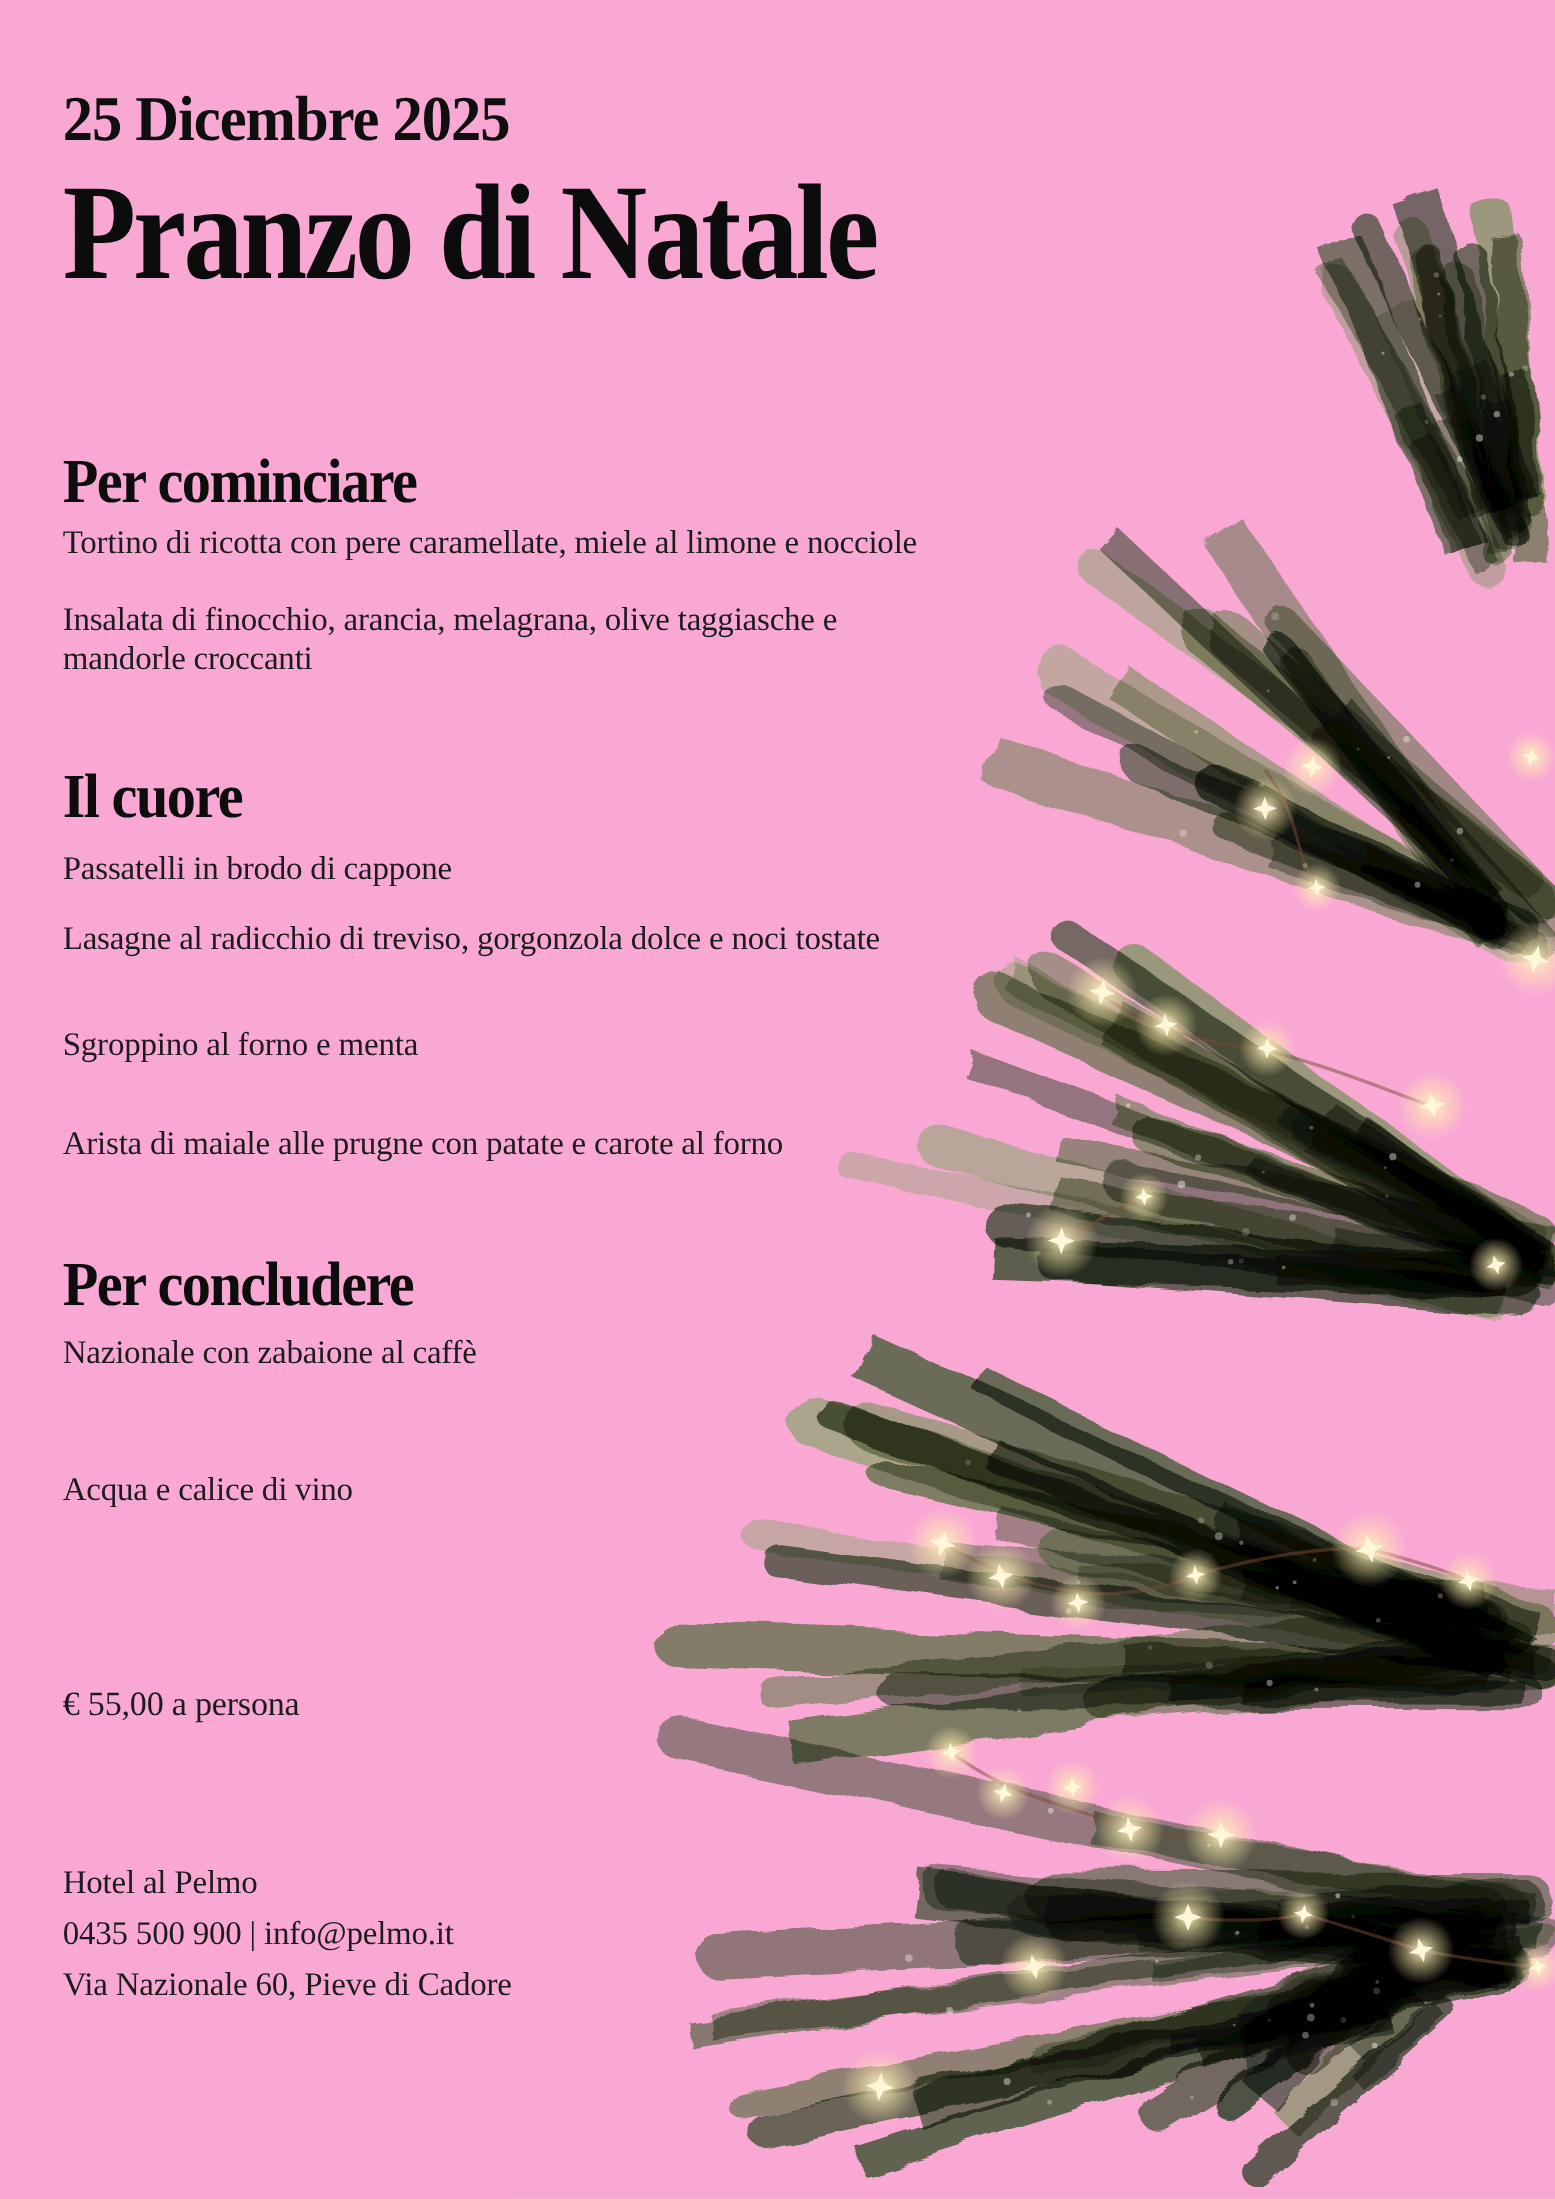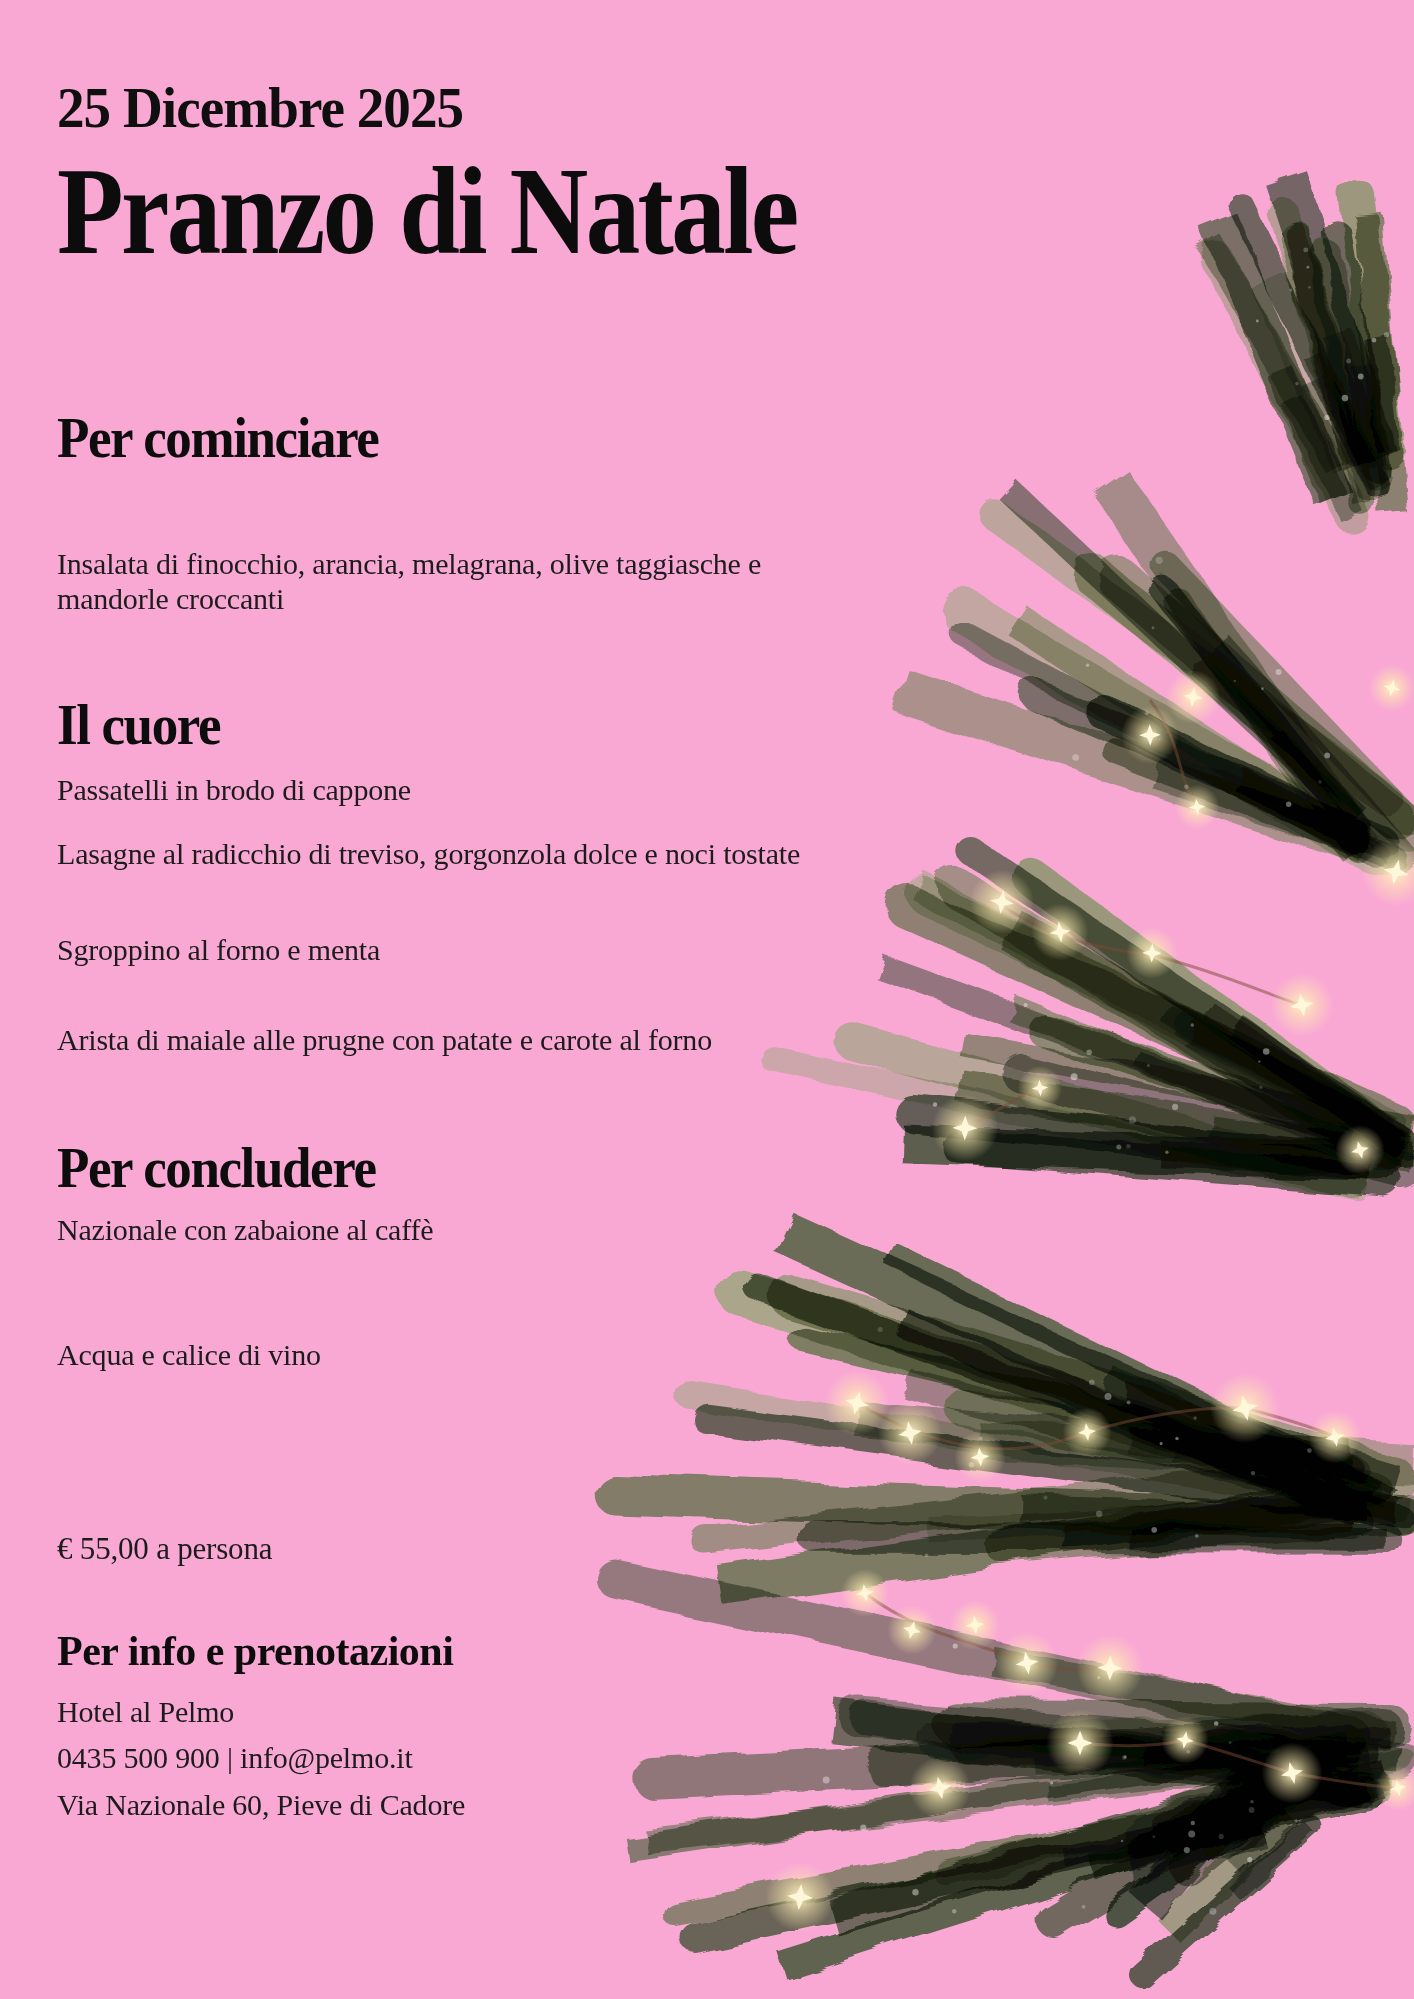--- a/index.html
+++ b/index.html
@@ -394,32 +394,32 @@
           <circle r="35.0" fill="url(#glow)"></circle>
           <path d="M0 -13.0 L3.5 -3.5 L13.0 0 L3.5 3.5 L0 13.0 L-3.5 3.5 L-13.0 0 L-3.5 -3.5 Z" fill="#fff7d9"></path>
         </g>
       </g>
   </svg>
 
   <div class="abs date">25 Dicembre 2025</div>
   <h1 class="abs title">Pranzo di Natale</h1>
 
   <h2 class="abs h2" style="top:408px">Per cominciare</h2>
+  <p class="abs item nowrap" style="top:477px">Tortino di ricotta con pere caramellate, miele al limone e nocciole</p>
   <p class="abs item" style="top:547px;width:775px">Insalata di finocchio, arancia, melagrana, olive taggiasche e mandorle croccanti</p>
 
   <h2 class="abs h2" style="top:695px">Il cuore</h2>
   <p class="abs item nowrap" style="top:773px">Passatelli in brodo di cappone</p>
   <p class="abs item nowrap" style="top:837px">Lasagne al radicchio di treviso, gorgonzola dolce e noci tostate</p>
   <p class="abs item nowrap" style="top:933px">Sgroppino al forno e menta</p>
   <p class="abs item nowrap" style="top:1023px">Arista di maiale alle prugne con patate e carote al forno</p>
 
   <h2 class="abs h2" style="top:1138px">Per concludere</h2>
   <p class="abs item nowrap" style="top:1213px">Nazionale con zabaione al caffè</p>
 
   <p class="abs item nowrap" style="top:1338px">Acqua e calice di vino</p>
   <p class="abs item nowrap price" style="top:1483px">€ 55,00 a persona</p>
 
-  <h3 class="abs h3" style="top:1628px">Per info e prenotazioni</h3>
   <p class="abs contact-line" style="top:1695px">Hotel al Pelmo</p>
   <p class="abs contact-line" style="top:1741px">0435 500 900 | info@pelmo.it</p>
   <p class="abs contact-line" style="top:1788px">Via Nazionale 60, Pieve di Cadore</p>
 
 </div>
 
 </body></html>

